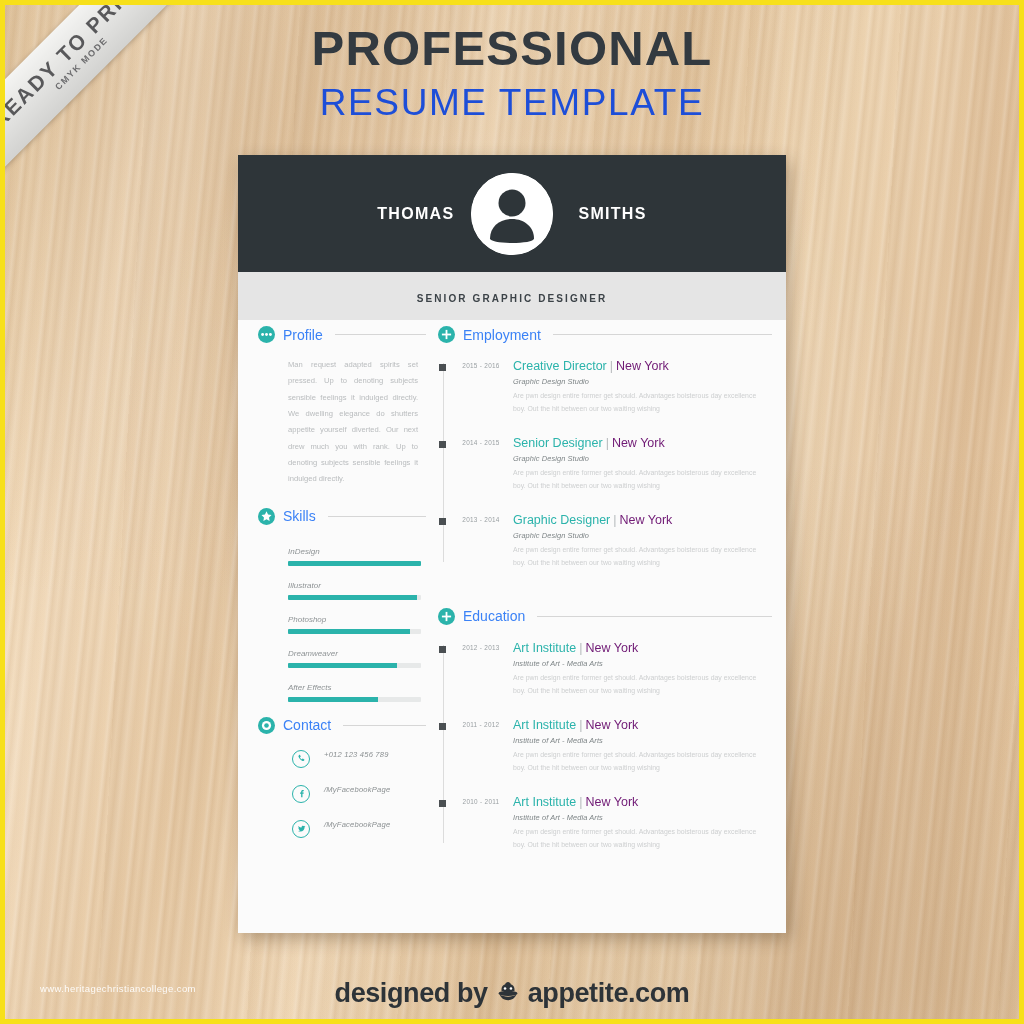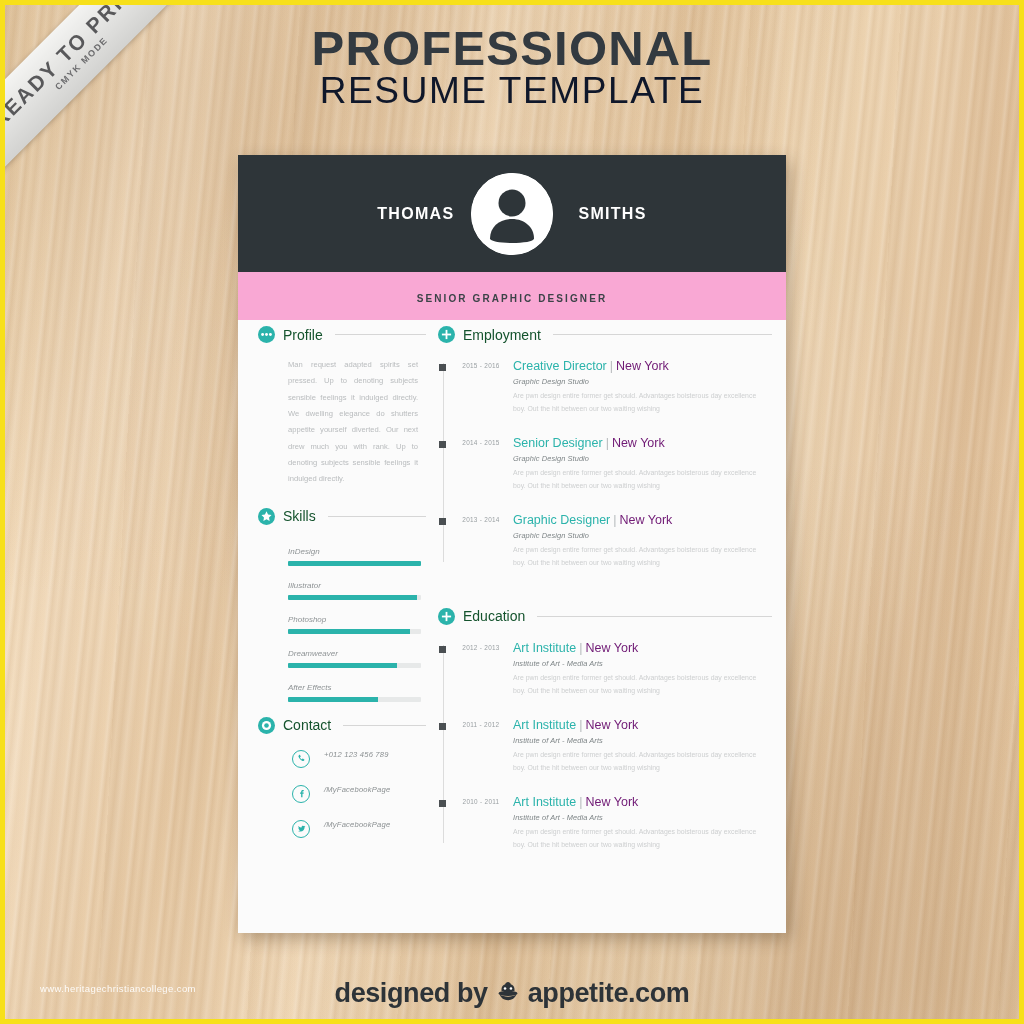--- a/index.html
+++ b/index.html
@@ -82,22 +82,22 @@
   
   #topTitle {
     position: absolute; left: 238px; top: 24px; width: 548px;
     text-align: center; z-index: 20;
   }
   #topTitle .t1 {
     font-size: 49px; font-weight: bold; color: #333a40;
     letter-spacing: 1.2px; line-height: 0.98;
   }
   #topTitle .t2 {
-    font-size: 37px; font-weight: 300; color: #0f172a;
-    letter-spacing: 1.6px; line-height: 1.05; margin-top: 0;
+    font-size: 37px; font-weight: 300; color: #1d4ed8;
+    letter-spacing: 1.6px; line-height: 1.05; margin-top: 12px;
   }
 
   
   #paper {
     position: absolute;
     left: 238px; top: 155px;
     width: 548px; height: 778px;
     background: #fbfbfb;
     box-shadow: 4px 6px 16px rgba(70,45,20,0.33);
     z-index: 25;
@@ -123,38 +123,38 @@
     width: 82px; height: 82px; border-radius: 50%;
     background: #ffffff;
     overflow: hidden;
   }
 
   #jobTitle {
     text-align: center;
     font-size: 10px; font-weight: bold; letter-spacing: 2.1px;
     color: #3c4348;
     padding: 21px 0 16px;
-    background: #f9a8d4;
+    background: #e5e5e5;
   }
 
   
   #cols { display: flex; padding: 6px 0 0 0; }
   #leftCol  { width: 196px; padding-left: 20px; padding-right: 8px; }
   #rightCol { flex: 1; padding-left: 4px; padding-right: 14px; }
 
   
   .sect { display: flex; align-items: center; gap: 8px; }
   .sect .ic {
     width: 17px; height: 17px; border-radius: 50%;
     background: #2bb3ab;
     display: flex; align-items: center; justify-content: center;
     flex: 0 0 auto;
   }
   .sect .lbl {
-    font-size: 14px; color: #14532d; font-weight: 500; white-space: nowrap;
+    font-size: 14px; color: #3b82f6; font-weight: 500; white-space: nowrap;
   }
   .sect .rule { flex: 1; height: 1px; background: #d6d6d6; margin-left: 4px; }
 
   .ic svg { display: block; }
 
   
   .profileTxt {
     margin: 14px 0 0 30px;
     font-size: 7.6px; line-height: 2.15; color: #b9bcbe;
     text-align: justify; width: 130px;

